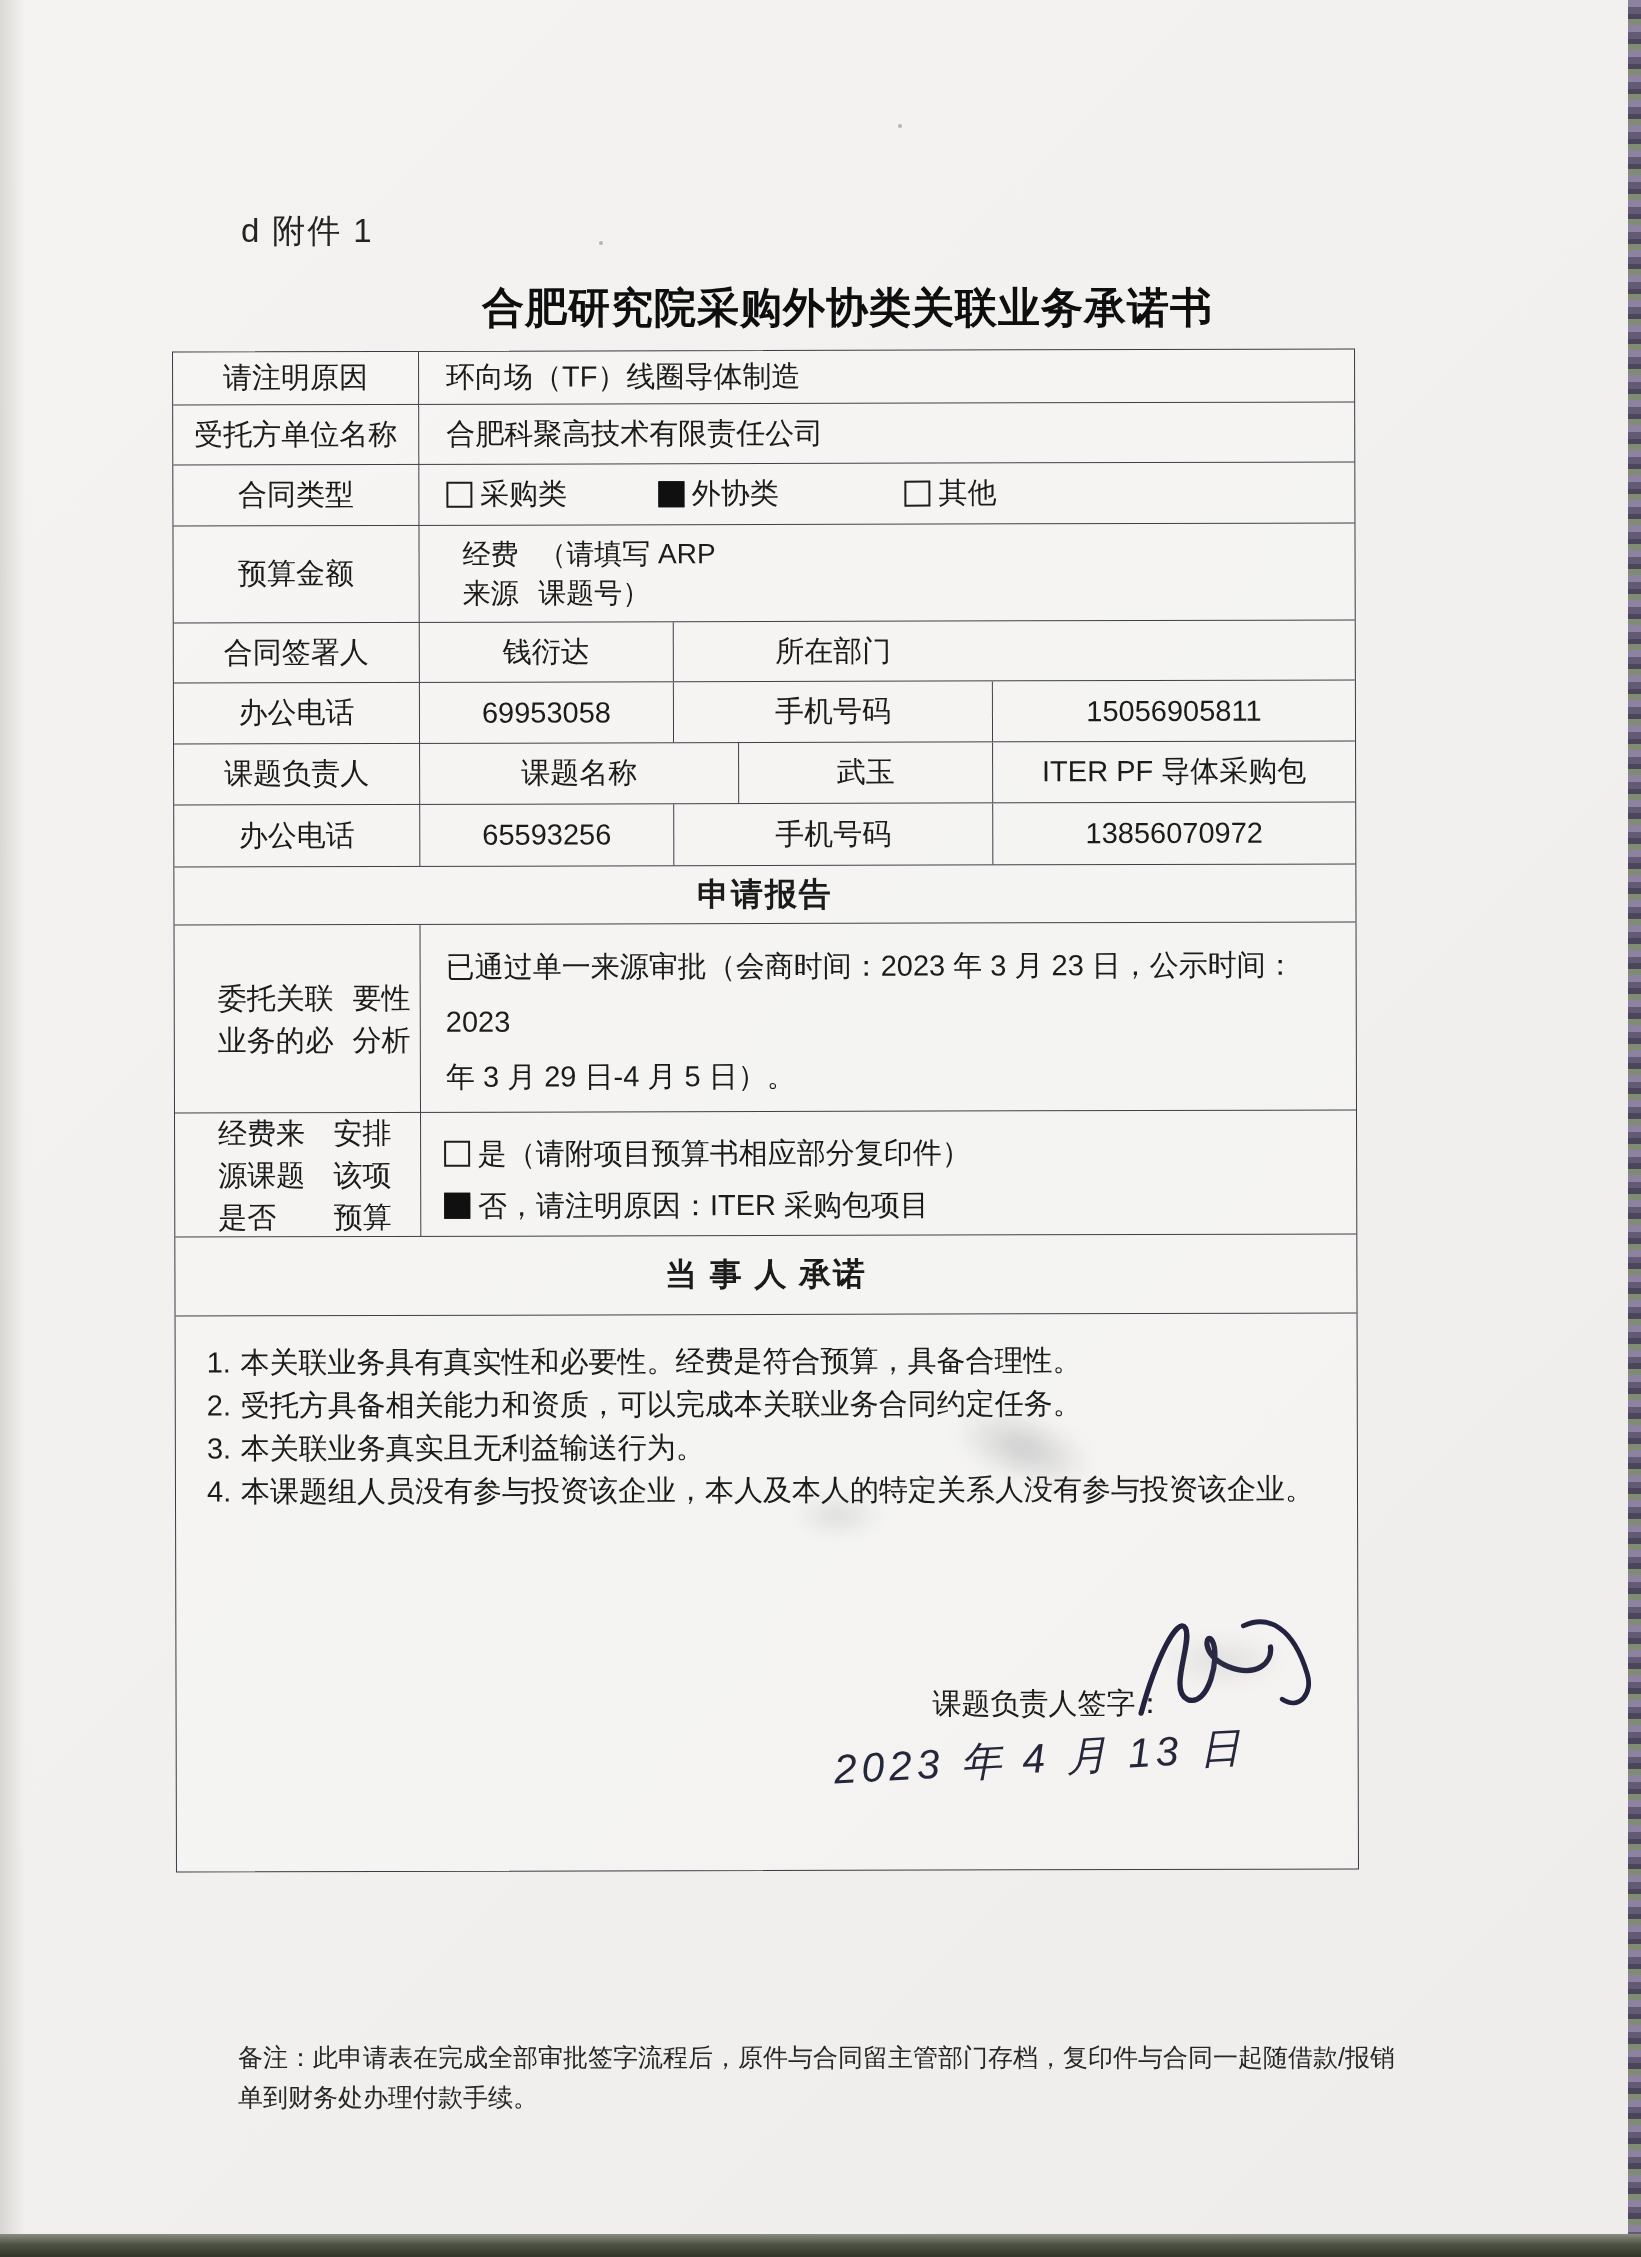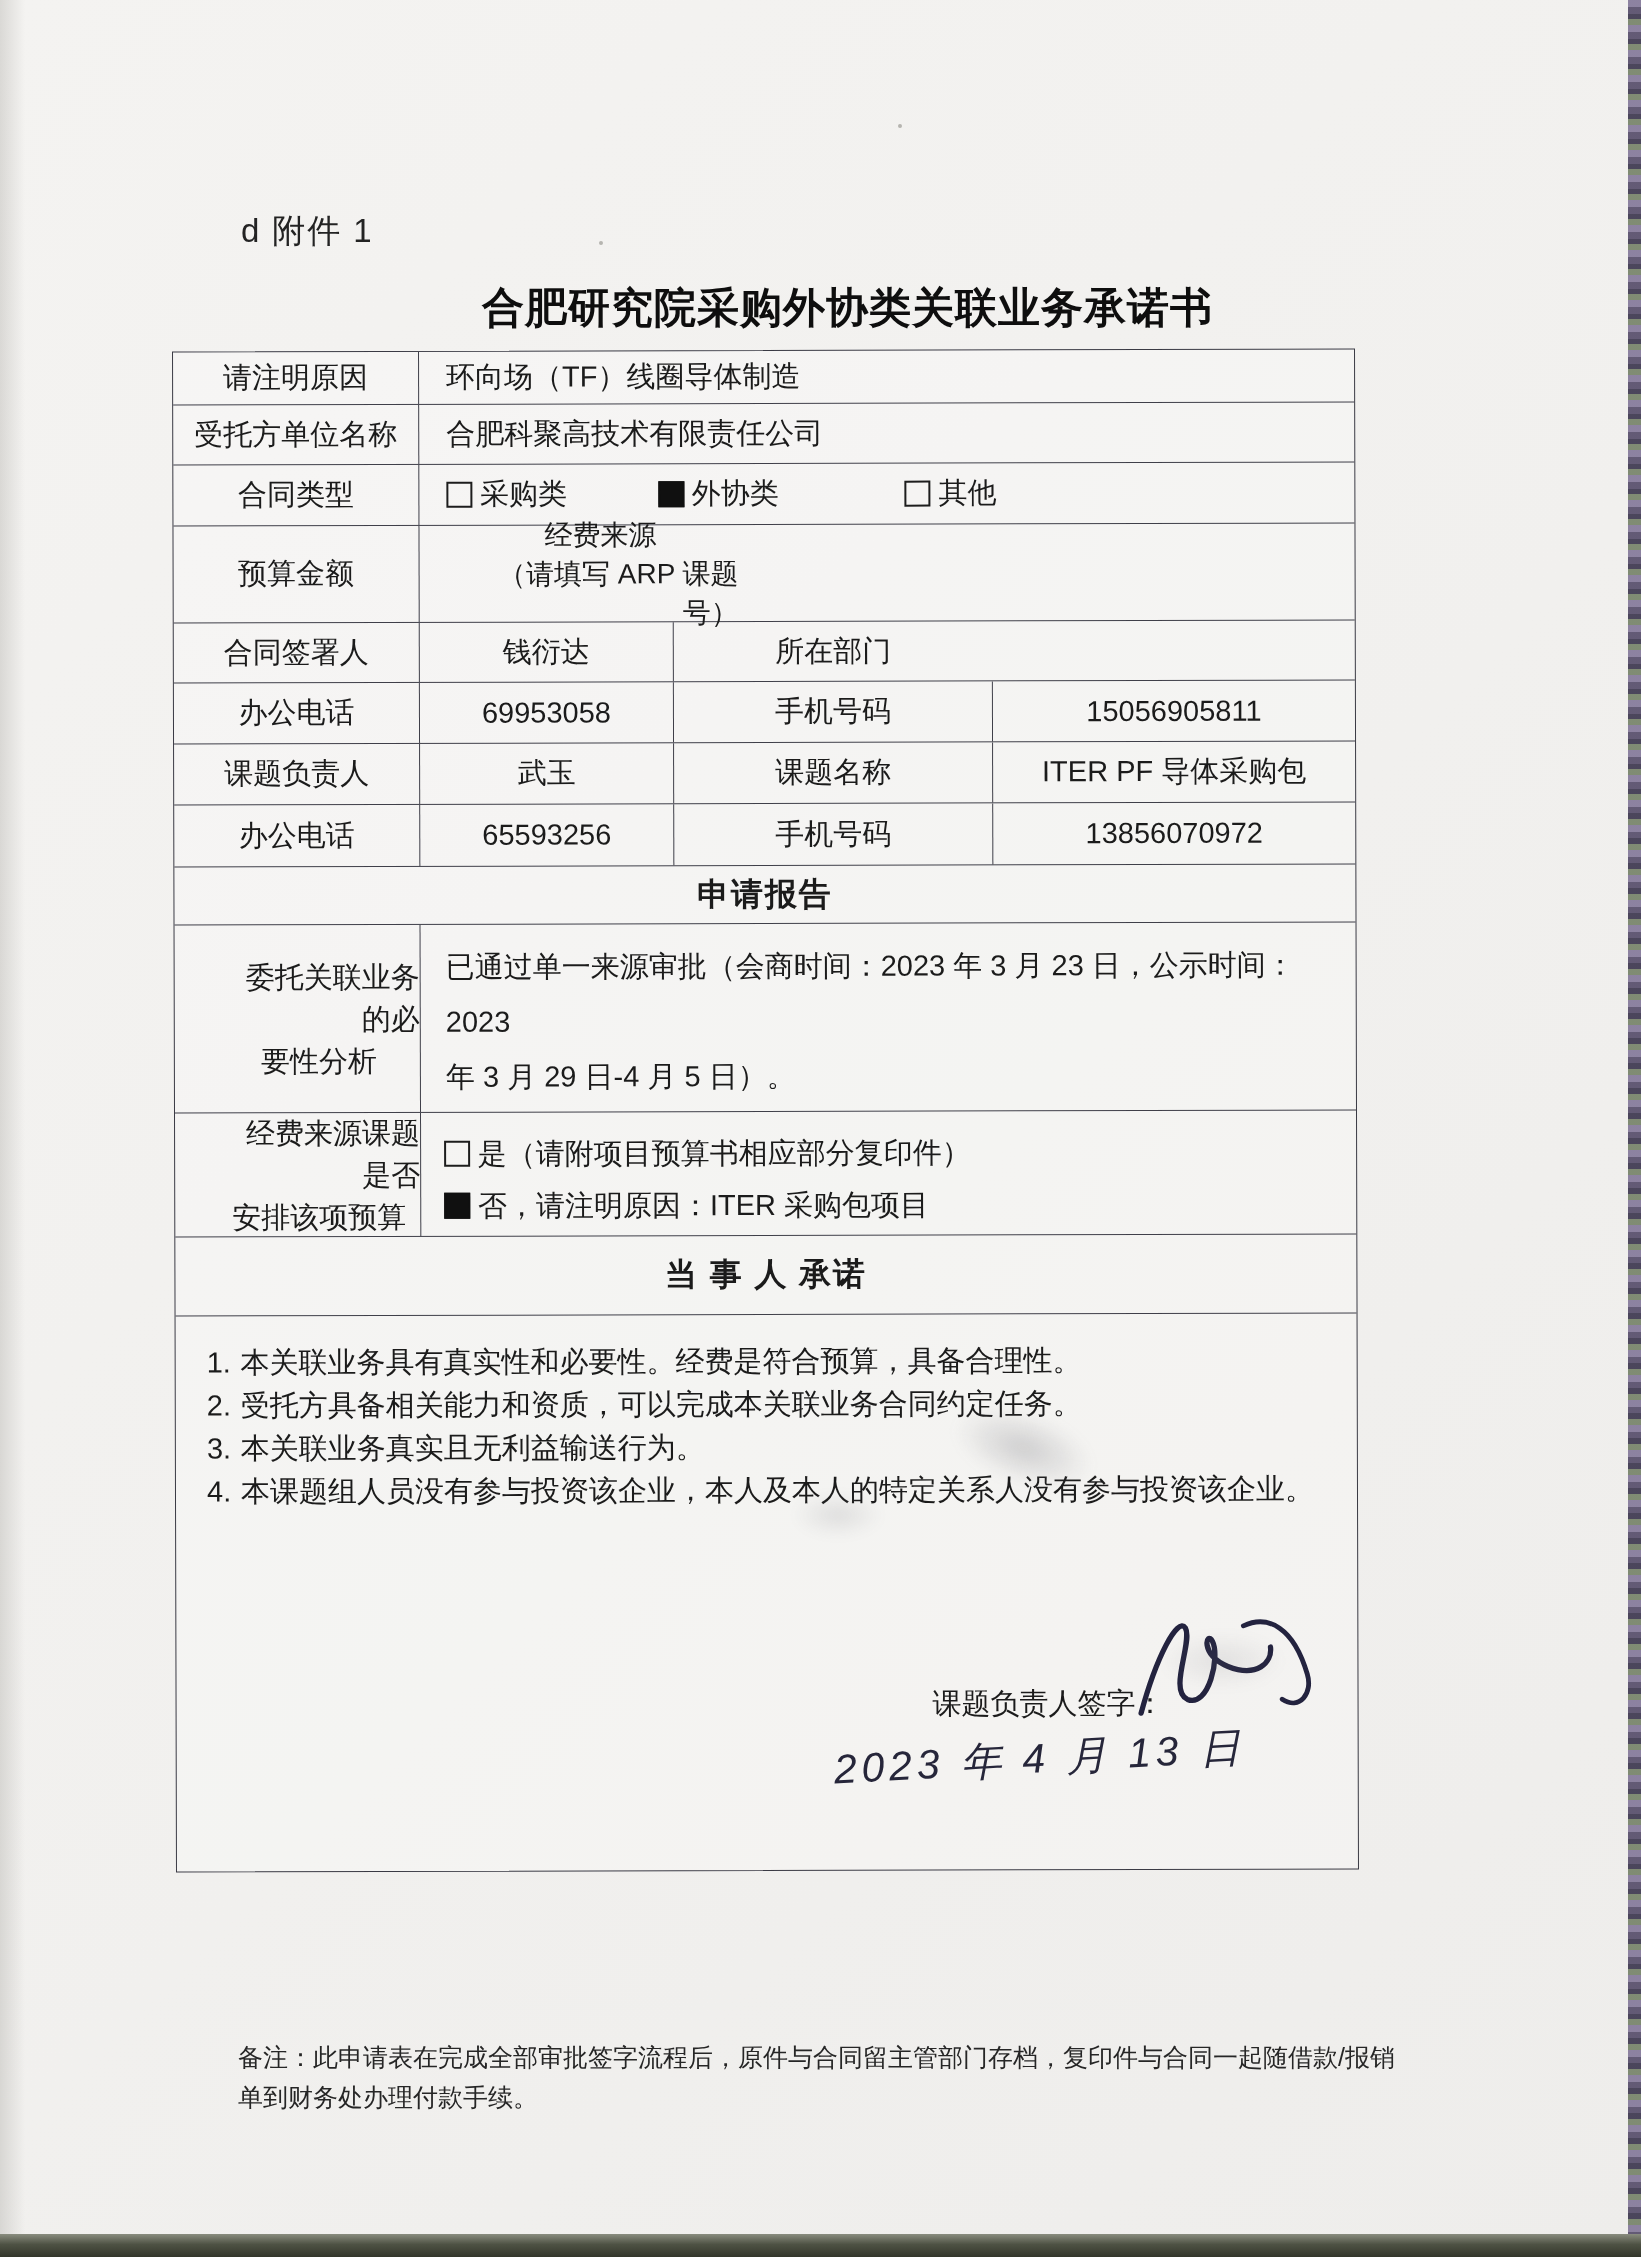--- a/index.html
+++ b/index.html
@@ -38,21 +38,21 @@
   .row { display:flex; border-bottom:1.9px solid #3f3f49; }
   .row:last-child { border-bottom:none; }
   .cell { display:flex; align-items:center; justify-content:center; border-right:1.9px solid #3f3f49; font-size:29px; }
   .cell:last-child { border-right:none; }
   .c1 { width:246px; flex:none; }
   .c2 { width:254px; flex:none; }
   .c3 { width:319px; flex:none; }
   .rest { flex:1; }
   .left { justify-content:flex-start; padding-left:27px; }
   .header-cell { font-weight:700; font-size:32px; letter-spacing:1.9px; }
-  .two-line { flex-direction:column; line-height:42px; text-align:right;padding-left:43px; }
+  .two-line { flex-direction:row; line-height:42px; text-align:left;padding-left:43px; }
   .small-lines { line-height:39px; font-size:28px; }
 
   .cb { display:inline-block; width:26px; height:26px; border:2.9px solid #1d1d1d; margin-right:7.7px; vertical-align:-2.9px; background:transparent; flex:none; }
   .cb.filled { background:#101010; border-color:#101010; }
   .opt { display:flex; align-items:center; white-space:nowrap; }
 
   .necessity-text { align-items:flex-start; flex-direction:column; justify-content:flex-start; padding:15.4px 19.3px 0 25px; line-height:55px; }
   .budget-opts { flex-direction:column; align-items:flex-start; justify-content:flex-start; padding:15.4px 19.3px 0 23px; line-height:52px; }
   .commit-cell { position:relative; display:block; padding:25px 29px 0 31px; height:100%; }
   .commit-item { font-size:29px; line-height:43px; white-space:nowrap; }
@@ -118,22 +118,22 @@
 
     <div class="row" style="height:61px">
       <div class="cell c1">办公电话</div>
       <div class="cell c2">69953058</div>
       <div class="cell c3">手机号码</div>
       <div class="cell rest">15056905811</div>
     </div>
 
     <div class="row" style="height:61px">
       <div class="cell c1">课题负责人</div>
+      <div class="cell c3">课题名称</div>
       <div class="cell c2">武玉</div>
-      <div class="cell c3">课题名称</div>
       <div class="cell rest">ITER PF 导体采购包</div>
     </div>
 
     <div class="row" style="height:62px">
       <div class="cell c1">办公电话</div>
       <div class="cell c2">65593256</div>
       <div class="cell c3">手机号码</div>
       <div class="cell rest">13856070972</div>
     </div>
 

